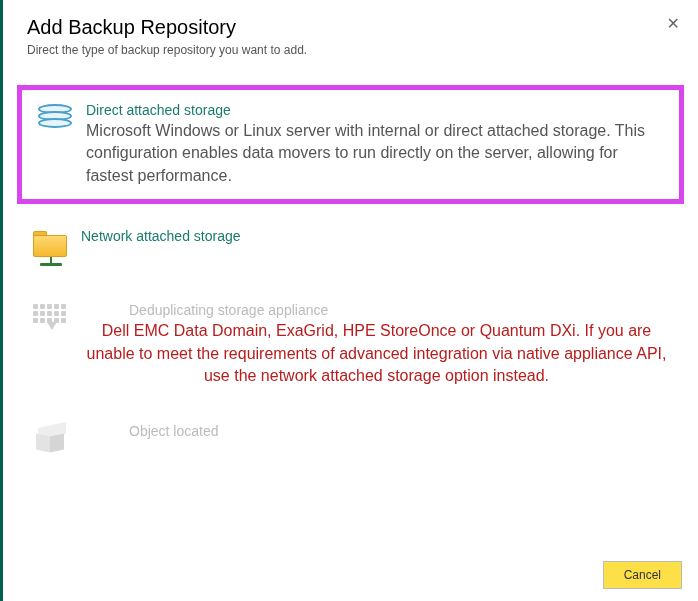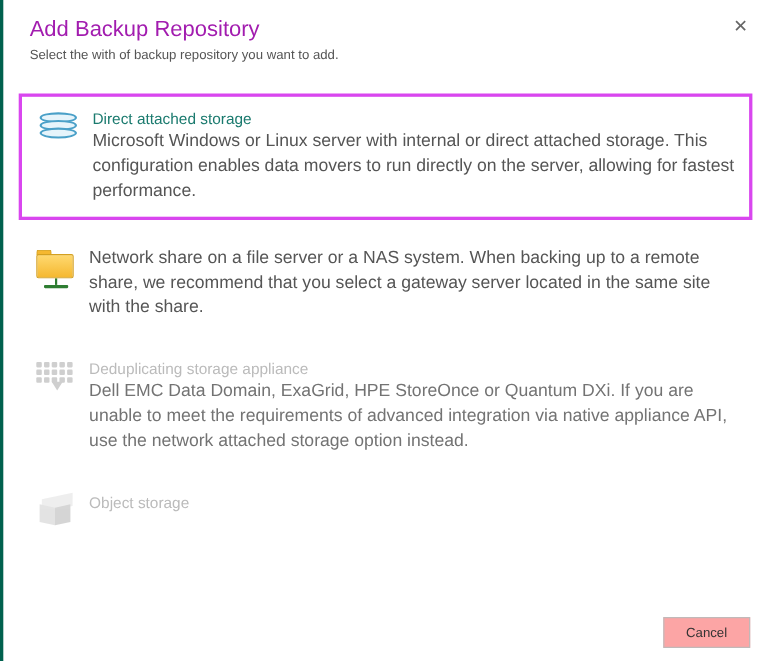--- a/index.html
+++ b/index.html
@@ -16,21 +16,21 @@
       overflow: hidden;
       border-left: 3px solid #00614e;
     }
     .header {
       padding: 16px 24px 8px 24px;
       position: relative;
     }
     .title {
       font-size: 20px;
       font-weight: 400;
-      color: #a21caf;
+      color: #000000;
       margin-bottom: 4px;
     }
     .subtitle {
       font-size: 12px;
       color: #555;
     }
     .close-btn {
       position: absolute;
       top: 10px;
       right: 14px;
@@ -44,21 +44,21 @@
     .options {
       padding: 20px 14px 0 14px;
     }
     .option {
       display: flex;
       padding: 12px 12px;
       margin-bottom: 12px;
       border-radius: 0;
     }
     .option.highlighted {
-      border: 3px solid #d946ef;
+      border: 5px solid #d946ef;
       justify-content: space-between;
     }
     .option-icon {
       width: 44px;
       flex-shrink: 0;
       display: flex;
       align-items: flex-start;
       justify-content: center;
       padding-top: 2px;
     }
@@ -72,38 +72,40 @@
       margin-bottom: 2px;
       cursor: pointer;
     }
     .option-desc {
       font-size: 16px;
       color: #555;
       line-height: 1.4;
     }
     .option.disabled .option-title {
       color: #bbb;
+      margin-left: 48px;
     }
     .option.disabled .option-desc {
-      color: #737373;
+      color: #b91c1c;
+      text-align: center;
     }
     .option.disabled .option-icon svg,
     .option.disabled .option-icon .dedupe-icon,
     .option.disabled .option-icon .obj-icon {
       opacity: 0.4;
     }
     .footer {
       position: absolute;
       bottom: 12px;
       right: 16px;
     }
     .cancel-btn {
       padding: 6px 20px;
       font-size: 12px;
-      background: #fca5a5;
+      background: #fde047;
       border: 1px solid #bbb;
       cursor: pointer;
       color: #333;
     }
     
     .disk-stack {
       width: 36px;
     }
     .disk-ellipse {
       width: 34px;
@@ -204,21 +206,21 @@
     }
   </style>
 </head>
 <body>
 
 <div class="header">
   <button class="close-btn">
     <span>✕</span>
   </button>
   <div class="title">Add Backup Repository</div>
-  <div class="subtitle">Select the with of backup repository you want to add.</div>
+  <div class="subtitle">Direct the type of backup repository you want to add.</div>
 </div>
 
 <div class="options">
 
   <div class="option highlighted">
     <div class="option-icon">
       <div class="disk-stack">
         <div class="disk-ellipse"></div>
         <div class="disk-ellipse"></div>
         <div class="disk-ellipse"></div>
@@ -233,21 +235,21 @@
   <div class="option">
     <div class="option-icon">
       <div class="folder-icon">
         <div class="folder-tab"></div>
         <div class="folder-body"></div>
         <div class="folder-stand"></div>
         <div class="folder-base"></div>
       </div>
     </div>
     <div class="option-content">
-      <div class="option-desc">Network share on a file server or a NAS system. When backing up to a remote share, we recommend that you select a gateway server located in the same site with the share.</div>
+      <div class="option-title">Network attached storage</div>
     </div>
   </div>
 
   <div class="option disabled">
     <div class="option-icon">
       <div class="dedupe-icon">
         <div class="dot"></div>
           <div class="dot"></div>
           <div class="dot"></div>
           <div class="dot"></div>
@@ -272,21 +274,21 @@
   </div>
 
   <div class="option disabled">
     <div class="option-icon">
       <div class="obj-icon">
         <div class="cube-top"></div>
         <div style="white-space:nowrap;"><div class="cube-front"></div><div class="cube-side"></div></div>
       </div>
     </div>
     <div class="option-content">
-      <div class="option-title">Object storage</div>
+      <div class="option-title">Object located</div>
     </div>
   </div>
 
 </div>
 
 <div class="footer">
   <button class="cancel-btn">Cancel</button>
 </div>
 
 </body></html>

